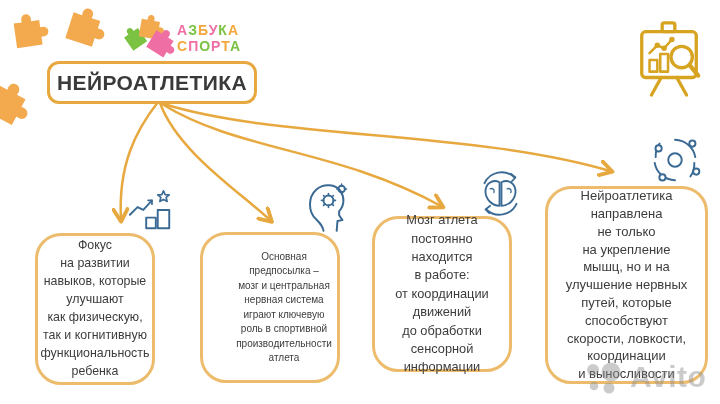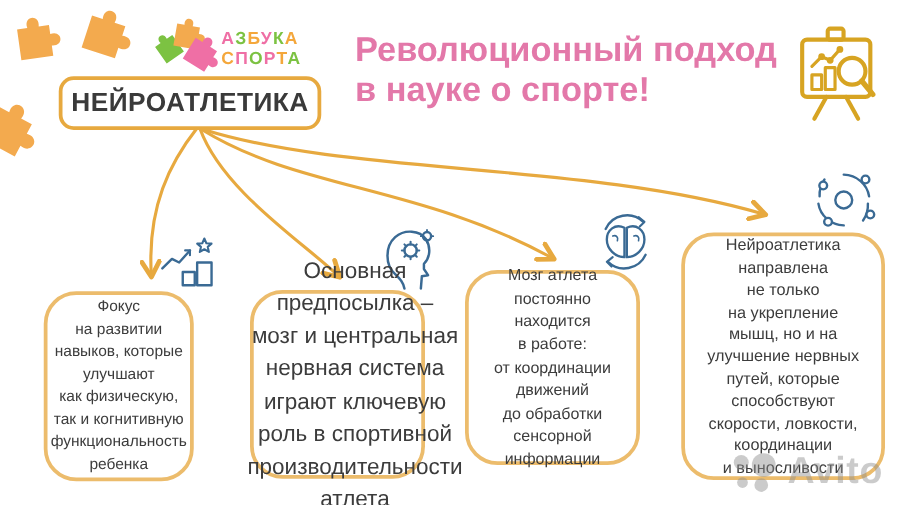--- a/index.html
+++ b/index.html
@@ -26,21 +26,21 @@
     white-space:pre-line;
   }
   
   .card{
     position:absolute;border:3px solid #ECBC6C;border-radius:26px;background:#fff;
     display:flex;align-items:center;justify-content:center;box-sizing:border-box;
     text-align:center;color:#3C3C3C;z-index:2;
   }
   .card p{margin:0;white-space:pre-line;}
   .card1{left:35px;top:233px;width:120px;height:152px;font-size:12.4px;line-height:1.45;}
-  .card2{left:200px;top:232px;width:140px;height:151px;font-size:18px;line-height:1.45;padding-left:28px;}
+  .card2{left:200px;top:232px;width:140px;height:151px;font-size:10px;line-height:1.45;padding-left:28px;}
   .card3{left:372px;top:216px;width:140px;height:156px;font-size:12.8px;line-height:1.44;}
   .card4{left:545px;top:186px;width:163px;height:198px;font-size:13px;line-height:1.37;}
   
   .watermark{
     position:absolute;left:584px;top:360px;display:flex;align-items:center;gap:4px;
     opacity:0.45;z-index:5;
   }
   .watermark .wm-text{font-size:30px;font-weight:bold;color:#8E8E8E;letter-spacing:0.5px;}
   svg{display:block;}
 </style>
@@ -78,22 +78,20 @@
       <use href="#puzzle" fill="#EF6FA5"></use>
     </svg>
 
   <div class="brand-text">
     <div><span style="color: rgb(239, 111, 165);">А</span><span style="color: rgb(124, 194, 66);">З</span><span style="color: rgb(244, 167, 59);">Б</span><span style="color: rgb(239, 111, 165);">У</span><span style="color: rgb(124, 194, 66);">К</span><span style="color: rgb(244, 167, 59);">А</span></div>
     <div><span style="color: rgb(244, 167, 59);">С</span><span style="color: rgb(239, 111, 165);">П</span><span style="color: rgb(124, 194, 66);">О</span><span style="color: rgb(239, 111, 165);">Р</span><span style="color: rgb(244, 167, 59);">Т</span><span style="color: rgb(124, 194, 66);">А</span></div>
   </div>
 
   <div class="badge">НЕЙРОАТЛЕТИКА</div>
 
-  <div class="headline">Революционный подход
-в науке о спорте!</div>
 
   <svg class="abs" style="left:632px;top:16px" width="74" height="84" viewBox="0 0 76 84" fill="none" stroke="#D7A422" stroke-width="3.4" stroke-linecap="round" stroke-linejoin="round">
     <rect x="10" y="15" width="56" height="47" rx="4"></rect>
     <rect x="31" y="6" width="13" height="9" rx="2"></rect>
     <path d="M30,62 L20,80"></path>
       <path d="M46,62 L56,80"></path>
     <rect x="18" y="44" width="8" height="12" stroke-width="2.6"></rect>
     <rect x="29" y="38" width="8" height="18" stroke-width="2.6"></rect>
     <path d="M18,37 L26,29 L33,32 L41,23" stroke-width="2.6"></path>
     <circle cx="26" cy="29" r="1.8" stroke-width="2"></circle>

